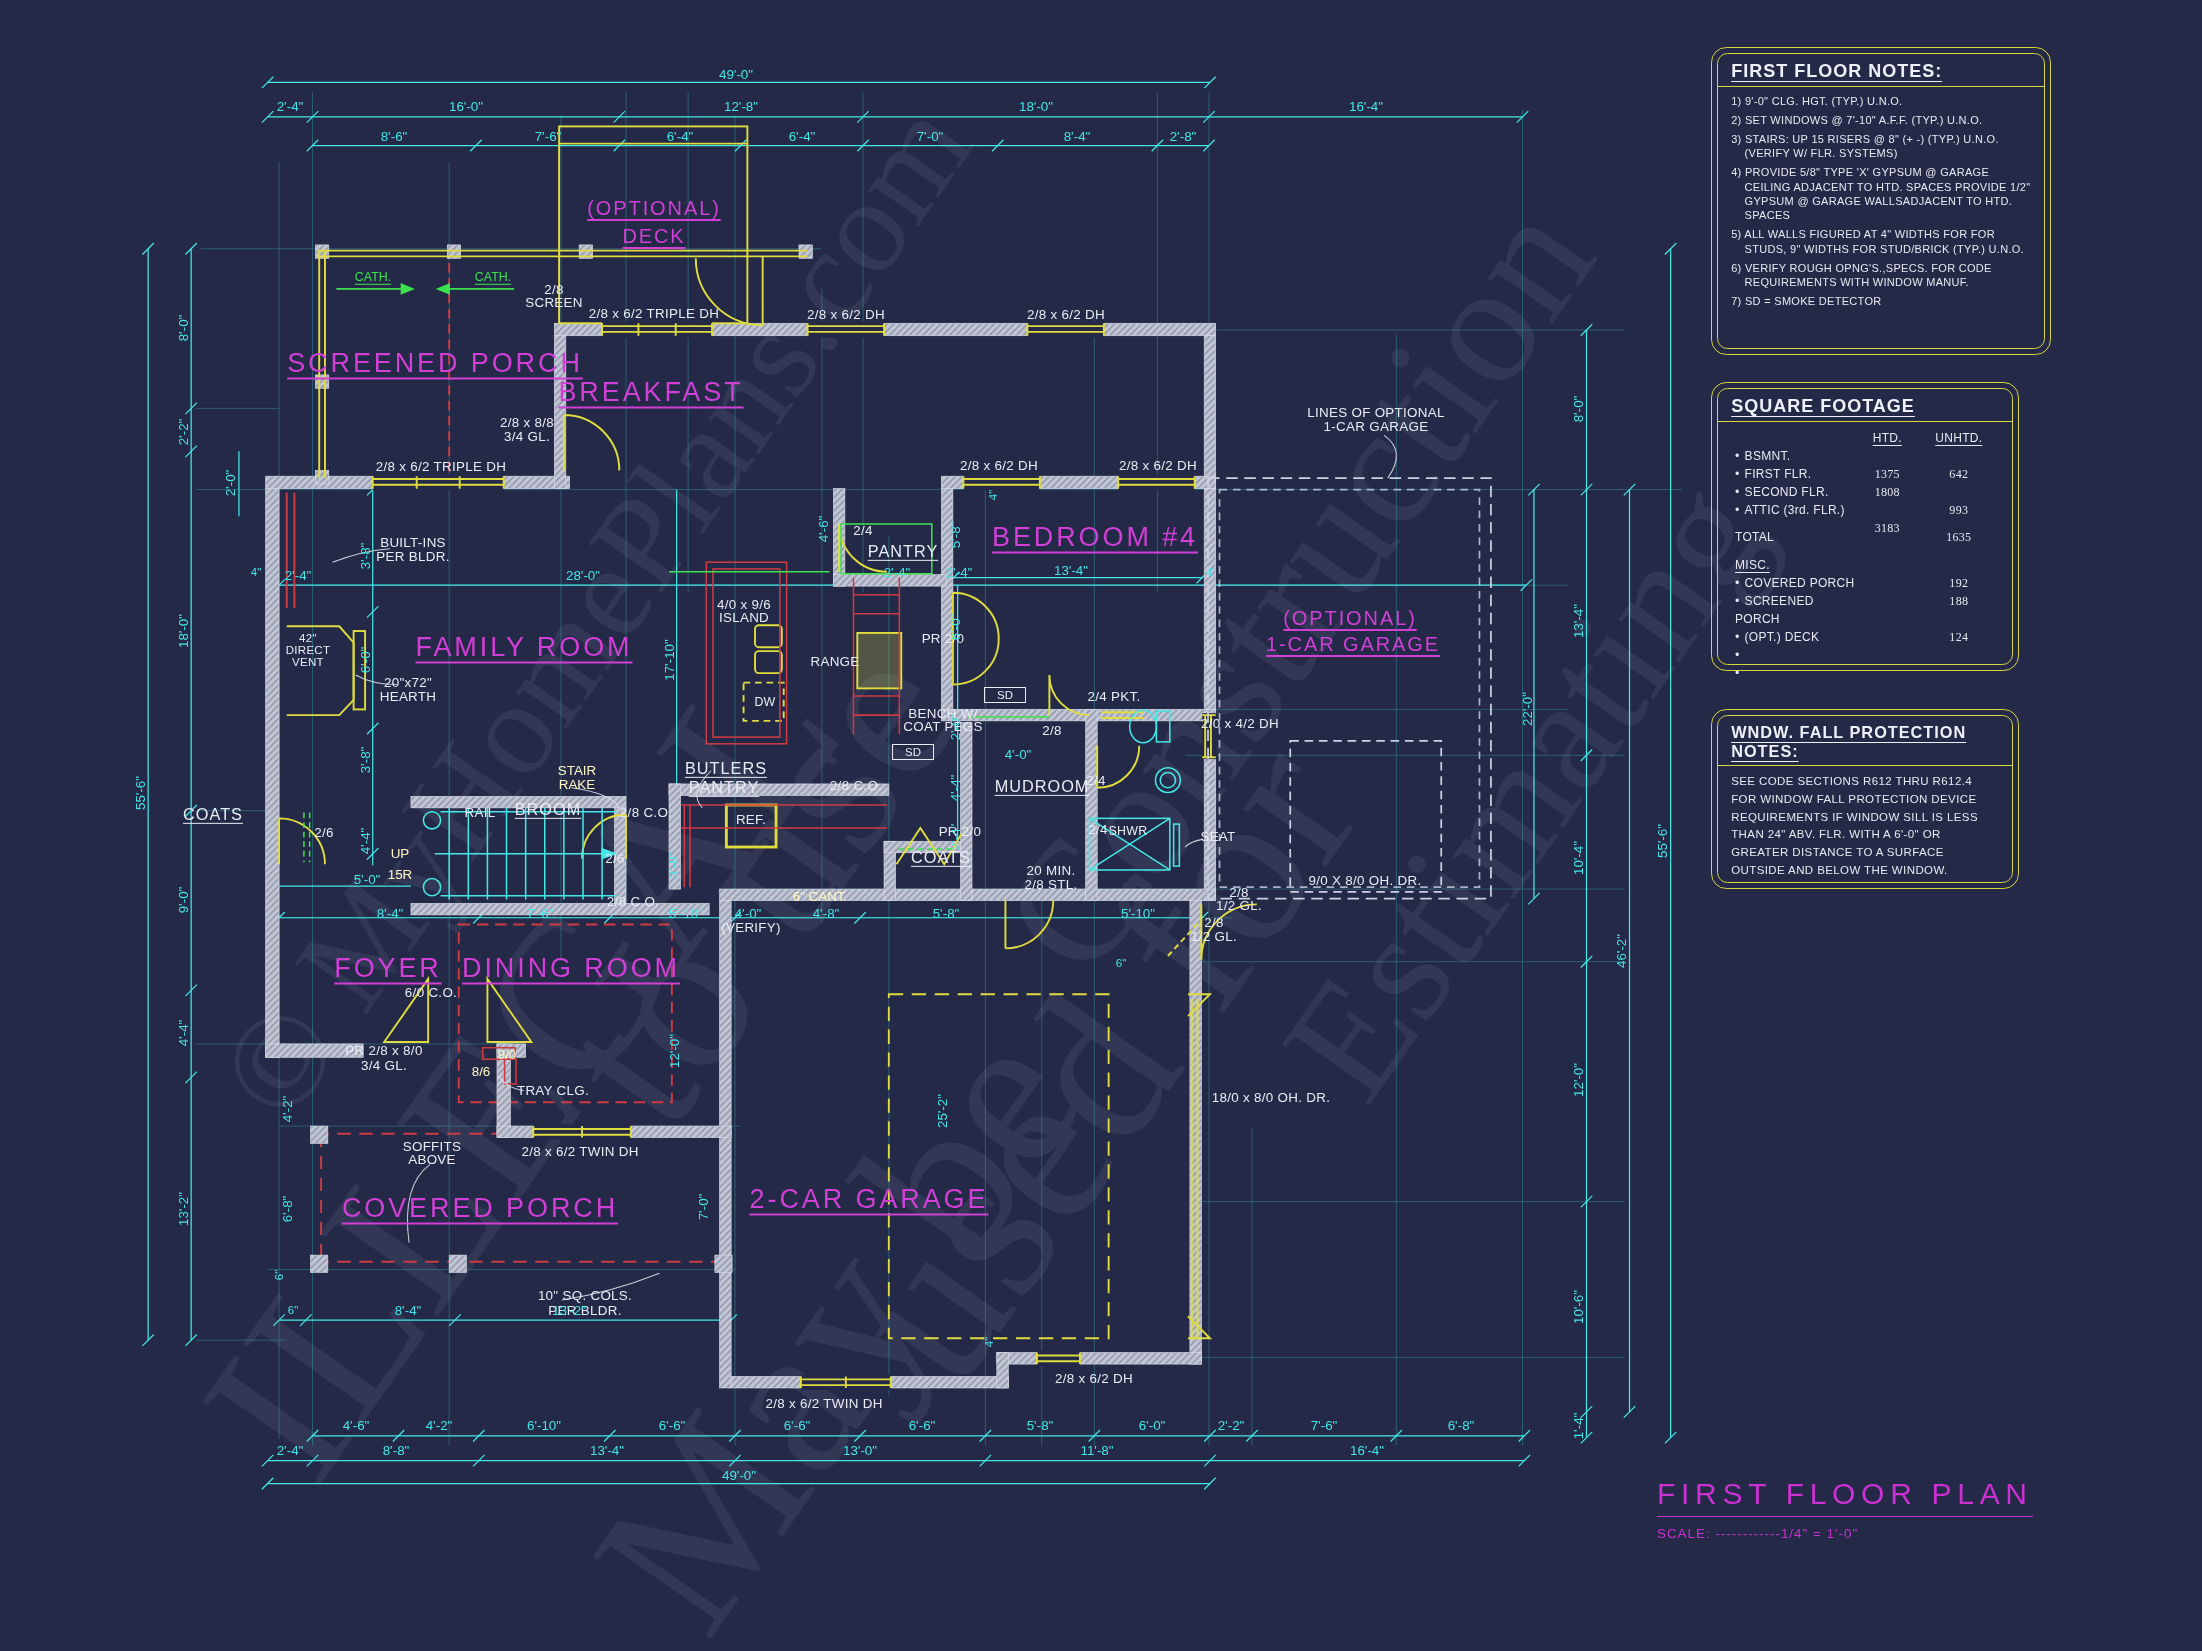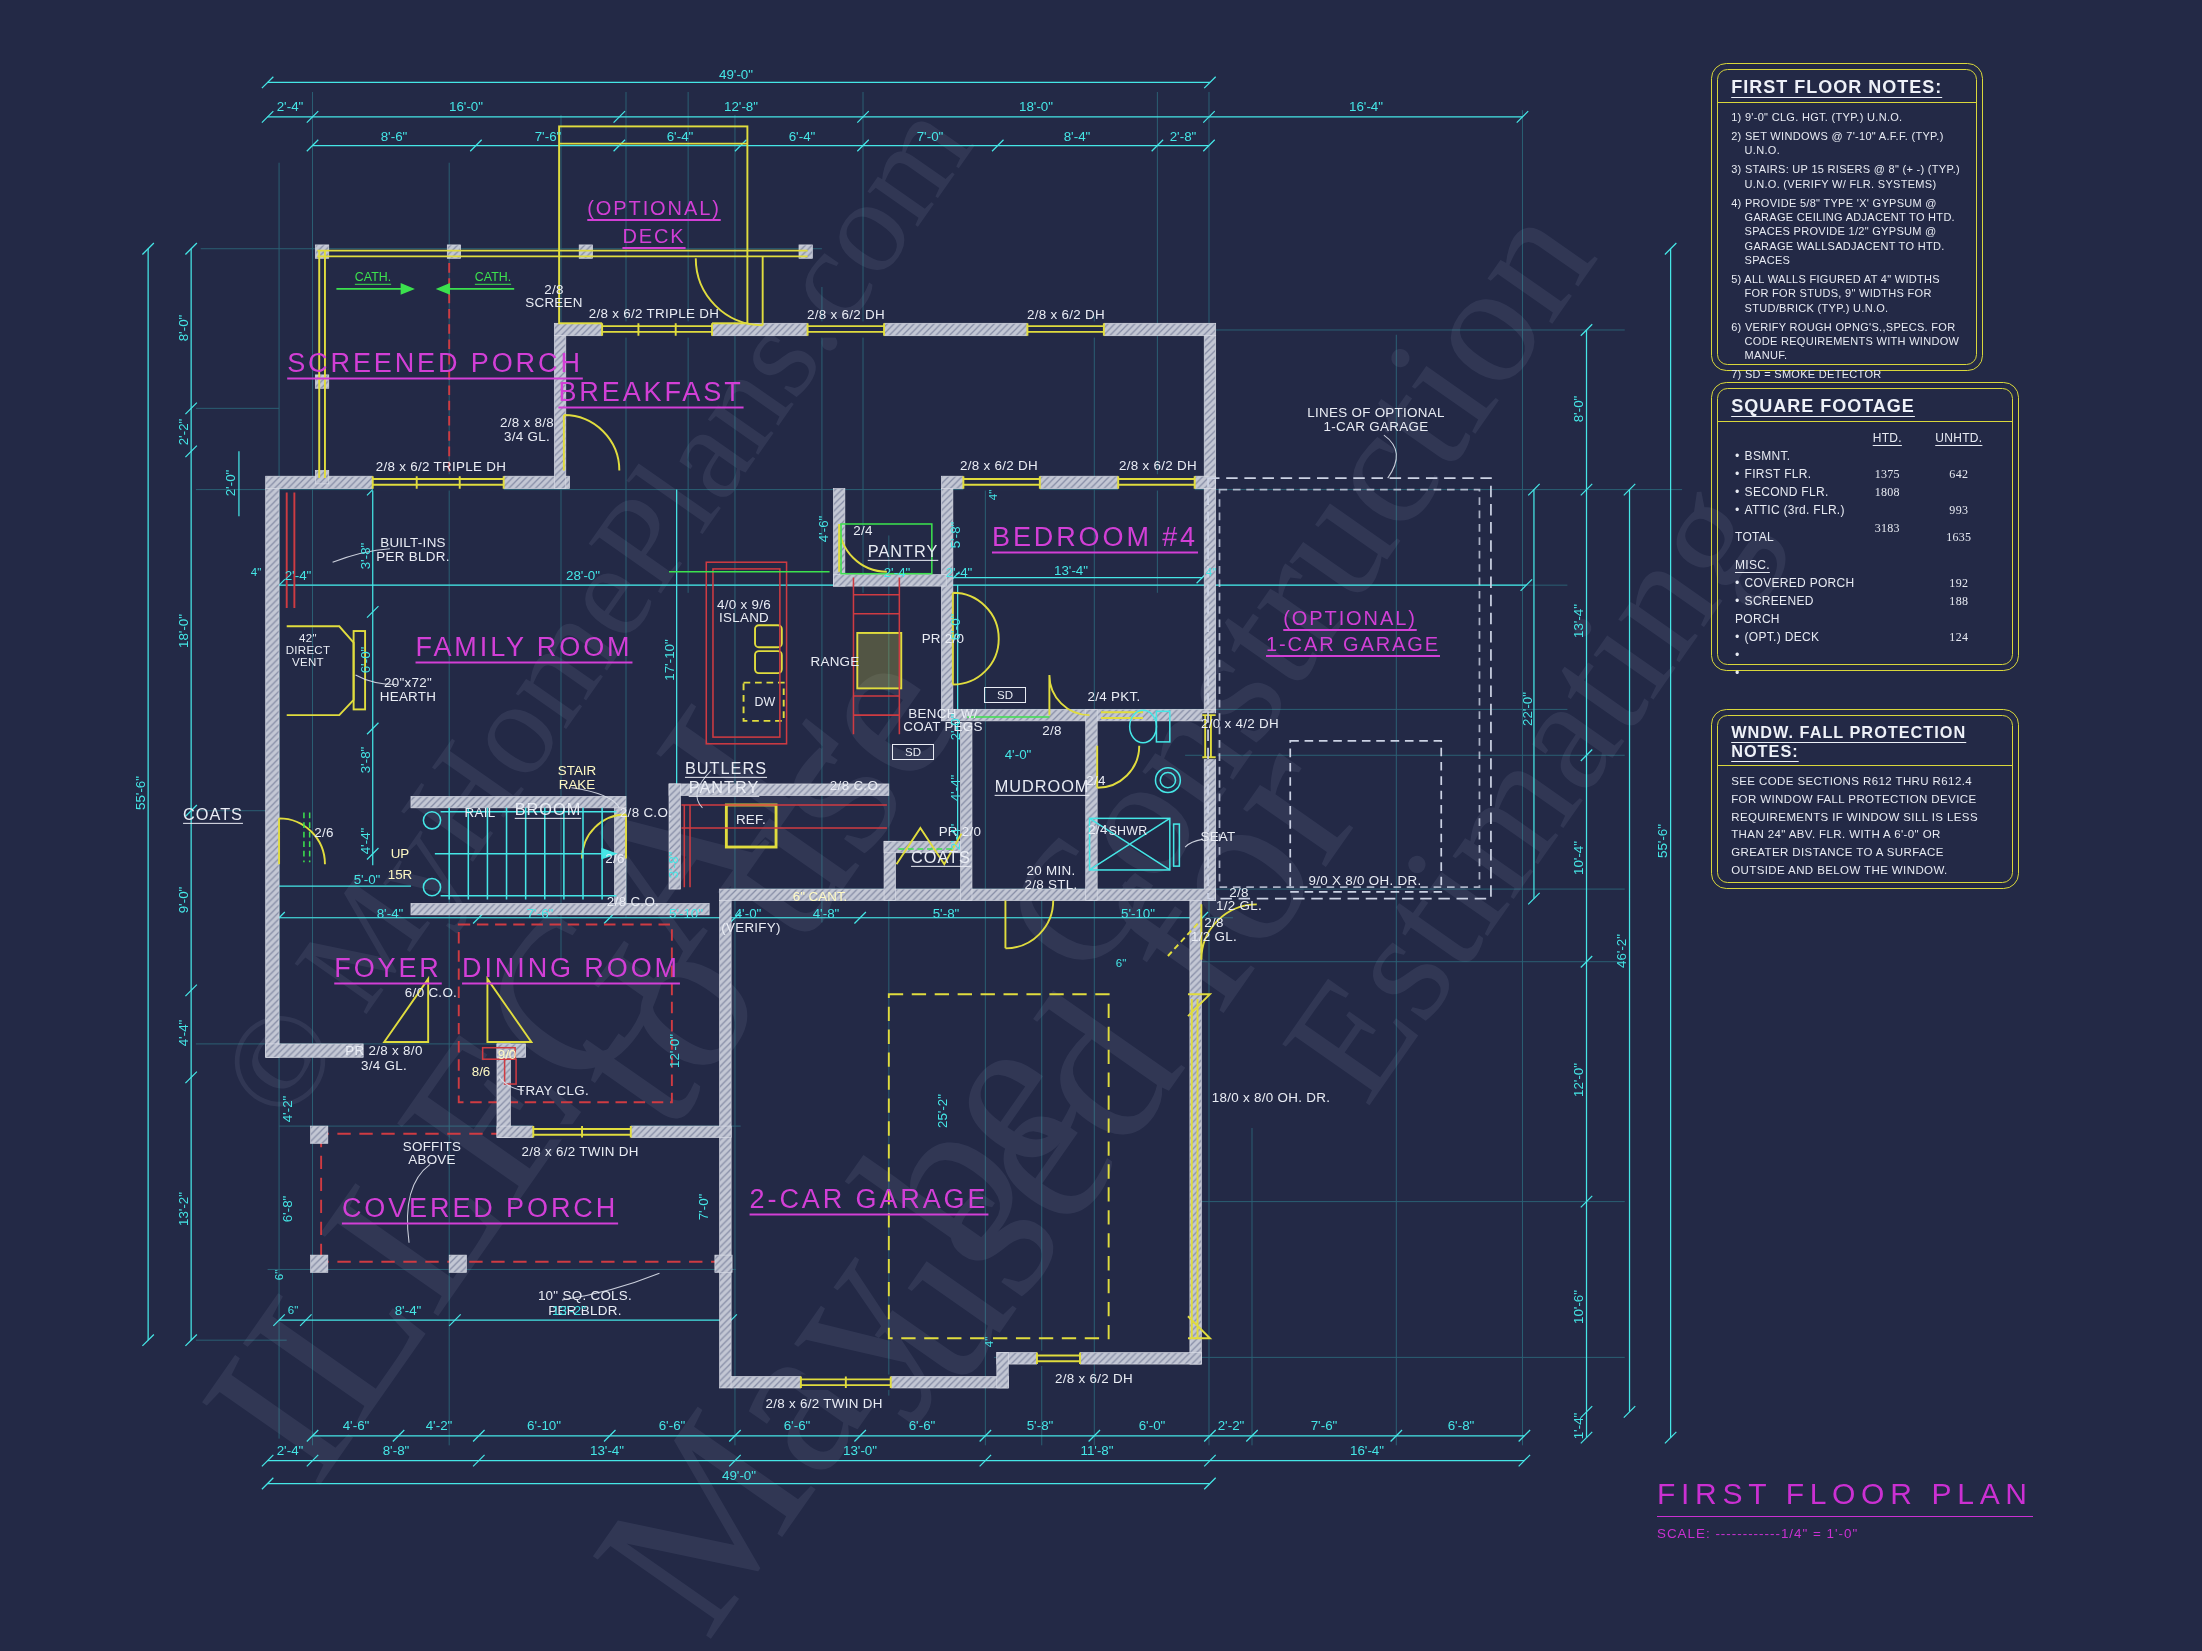--- a/index.html
+++ b/index.html
@@ -422,21 +422,21 @@
 <span class="lbl dim v" style="left:704px;top:1207px">7'-0"</span>
 <span class="lbl dim v" style="left:288px;top:1109px">4'-2"</span>
 <span class="lbl dim v" style="left:288px;top:1209px">6'-8"</span>
 <span class="lbl dim sm v" style="left:280px;top:1275px">6"</span>
 <span class="lbl dim sm" style="left:293px;top:1311px">6"</span>
 <span class="lbl dim" style="left:408px;top:1311px">8'-4"</span>
 <span class="lbl dim" style="left:569px;top:1311px">13'-2"</span>
 <span class="lbl dim sm" style="left:1121px;top:964px">6"</span>
 <span class="lbl dim sm v" style="left:990px;top:1342px">4"</span>
 
-<div class="nbox" style="left:1711px;top:63px;width:272px;height:308px">
+<div class="nbox" style="left:1711px;top:47px;width:340px;height:308px">
   <div class="inner">
     <h3>FIRST FLOOR NOTES:</h3>
     <hr class="rule">
     <div class="nitem">1) 9'-0"  CLG. HGT. (TYP.) U.N.O.</div>
     <div class="nitem">2) SET WINDOWS @ 7'-10" A.F.F. (TYP.) U.N.O.</div>
     <div class="nitem">3) STAIRS: UP 15 RISERS @ 8" (+ -)  (TYP.) U.N.O. (VERIFY W/ FLR. SYSTEMS)</div>
     <div class="nitem">4) PROVIDE 5/8" TYPE 'X' GYPSUM @ GARAGE CEILING ADJACENT TO HTD. SPACES PROVIDE 1/2" GYPSUM @ GARAGE WALLSADJACENT TO HTD. SPACES</div>
     <div class="nitem">5) ALL WALLS FIGURED AT 4" WIDTHS FOR FOR STUDS, 9" WIDTHS FOR STUD/BRICK (TYP.) U.N.O.</div>
     <div class="nitem">6) VERIFY ROUGH OPNG'S.,SPECS. FOR CODE REQUIREMENTS WITH WINDOW MANUF.</div>
     <div class="nitem">7) SD = SMOKE DETECTOR</div>

